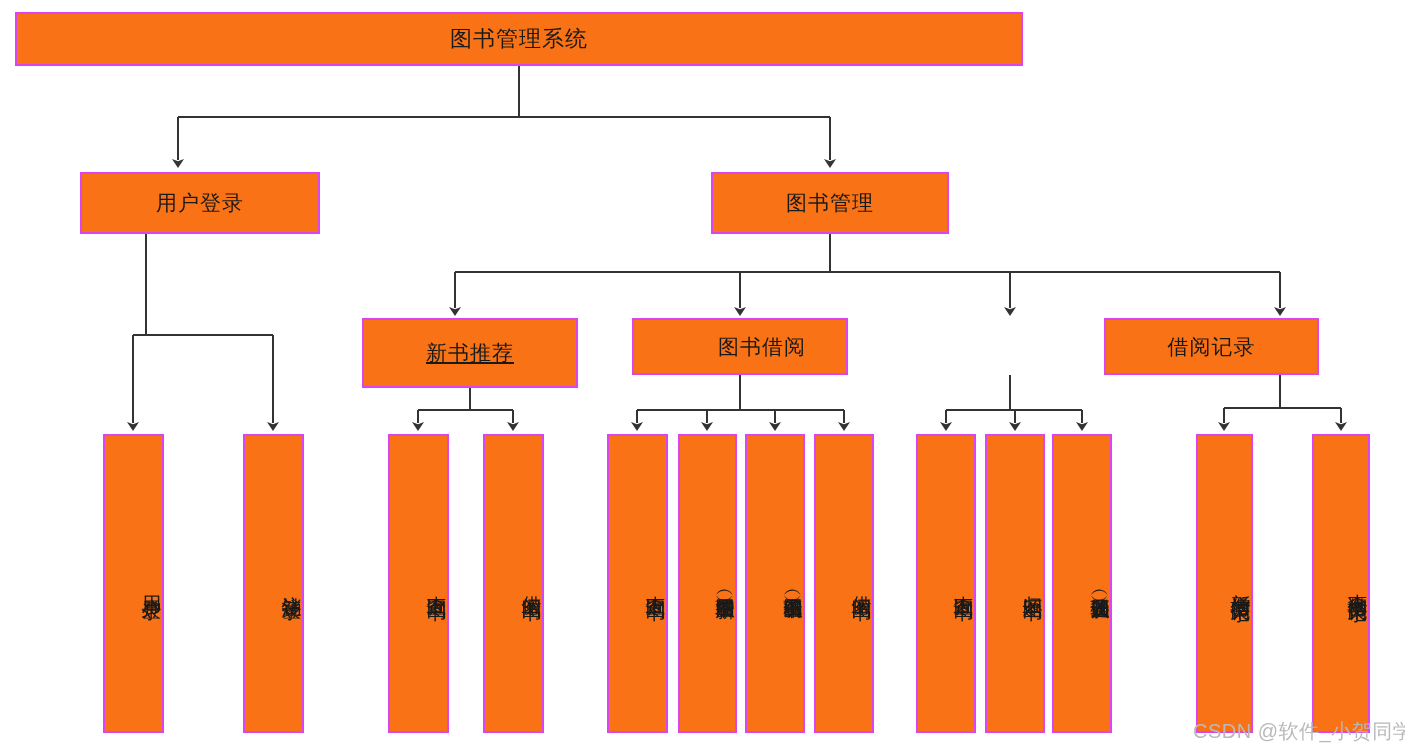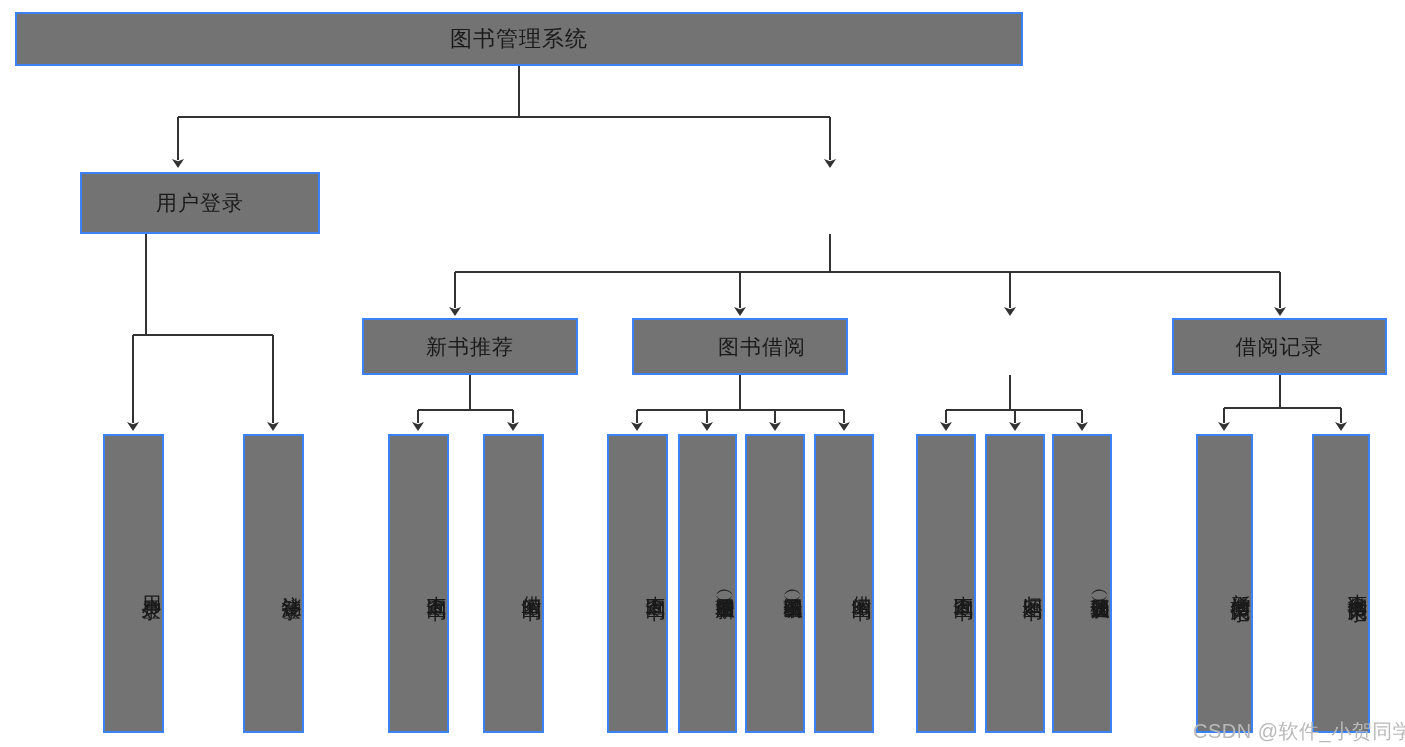--- a/index.html
+++ b/index.html
@@ -22,22 +22,22 @@
     position: absolute;
     left: 0;
     top: 0;
     width: 1405px;
     height: 747px;
     pointer-events: none;
   }
   .node {
     position: absolute;
     box-sizing: border-box;
-    background: #737373;
-    border: 2px solid #3b82f6;
+    background: #f97316;
+    border: 2px solid #d946ef;
     display: flex;
     align-items: center;
     justify-content: center;
     color: #1a1a1a;
   }
   .node-h {
     font-size: 21px;
     letter-spacing: 1px;
     line-height: 1.1;
     white-space: nowrap;
@@ -122,28 +122,31 @@
     </g>
   </svg>
 
   <div class="node node-h node-root" style="left:15px; top:12px; width:1008px; height:54px;">
     <span>图书管理系统</span>
   </div>
 
   <div class="node node-h" style="left:80px; top:172px; width:240px; height:62px;">
     <span>用户登录</span>
   </div>
+  <div class="node node-h" style="left:711px; top:172px; width:238px; height:62px;">
+    <span>图书管理</span>
+  </div>
 
-  <div class="node node-h" style="left:362px; top:318px; width:216px; height:57px;">
+  <div class="node node-h" style="left:362px; top:318px; width:216px; height:70px;text-decoration:underline;">
     <span>新书推荐</span>
   </div>
   <div class="node node-h" style="left:632px; top:318px; width:216px; height:57px;padding-left:44px;">
     <span>图书借阅</span>
   </div>
-  <div class="node node-h" style="left:1172px; top:318px; width:215px; height:57px;">
+  <div class="node node-h" style="left:1104px; top:318px; width:215px; height:57px;">
     <span>借阅记录</span>
   </div>
 
   <div class="node node-v" style="left:103px; top:434px; width:61px; height:299px;">
     <span>用户登录</span>
   </div>
   <div class="node node-v" style="left:243px; top:434px; width:61px; height:299px;">
     <span>注销登录</span>
   </div>
 

